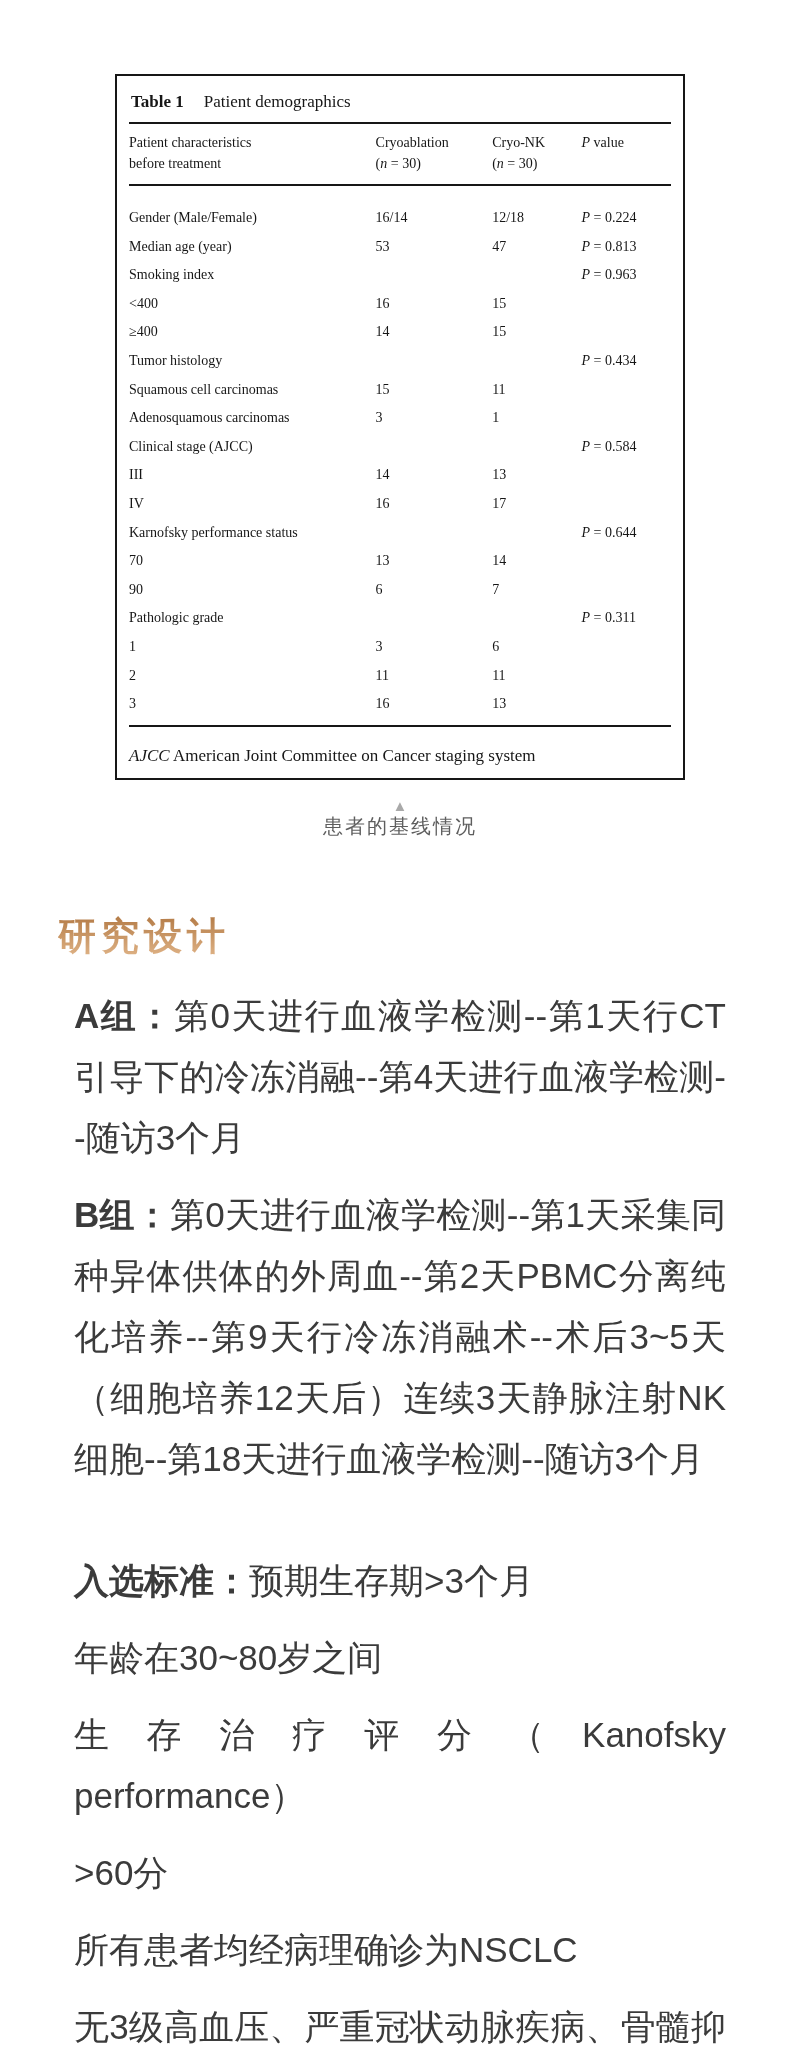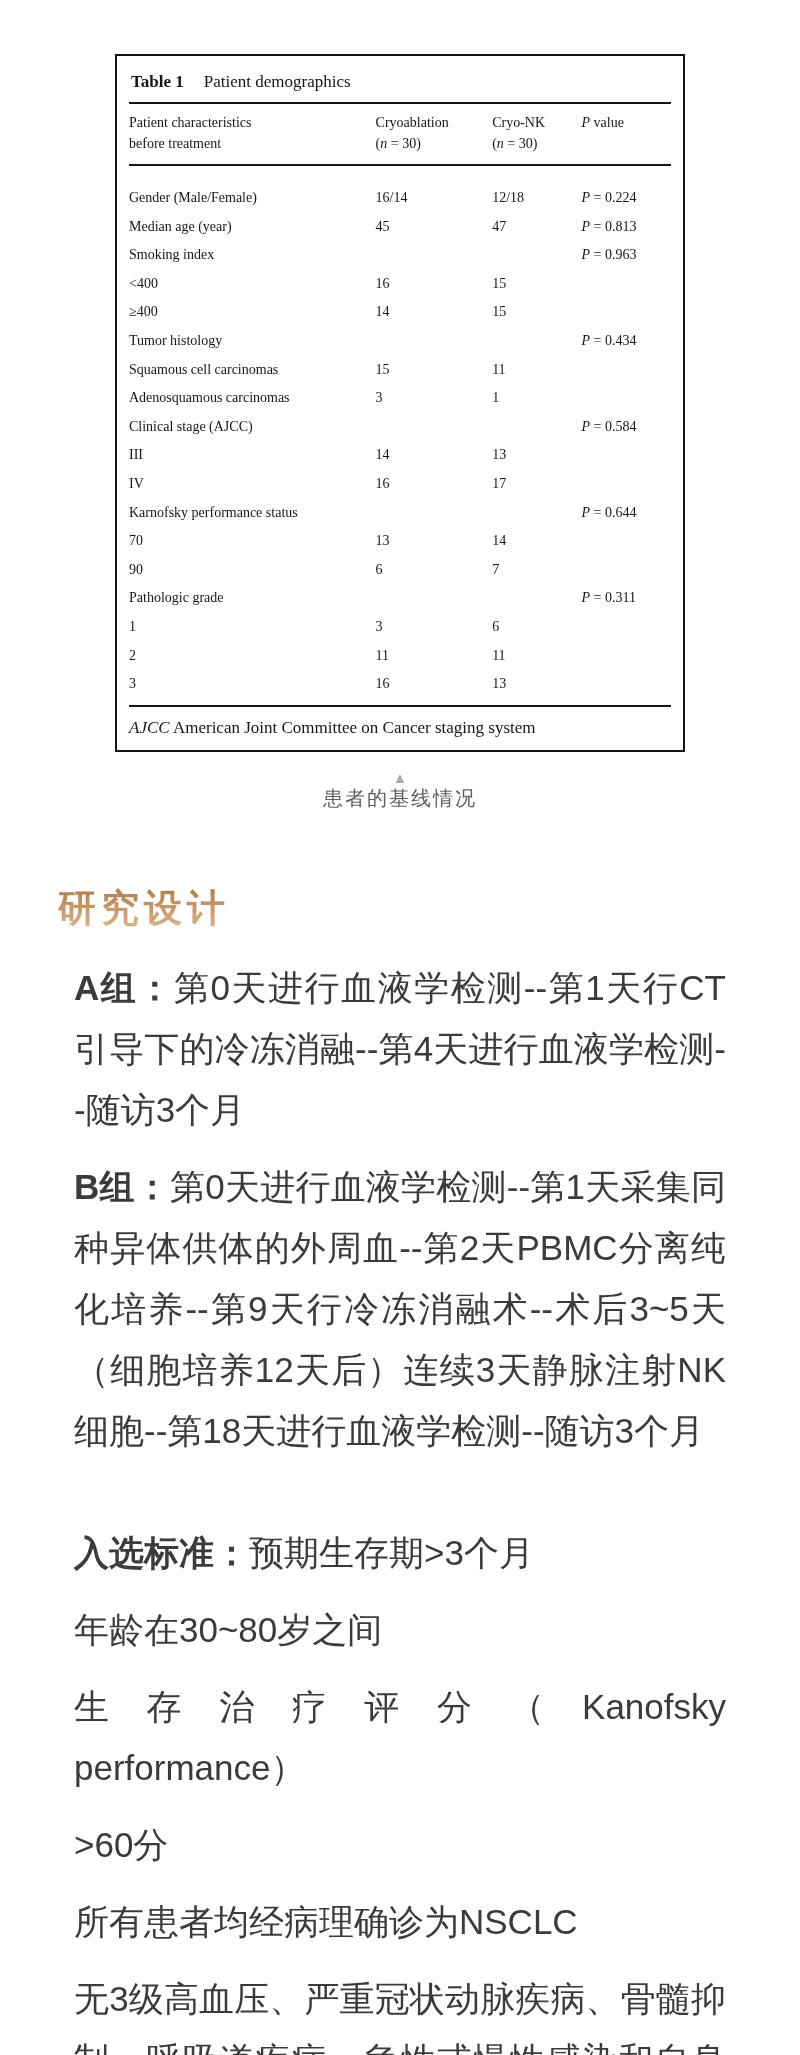--- a/index.html
+++ b/index.html
@@ -13,21 +13,21 @@
   }
   *{box-sizing:border-box;margin:0;padding:0;}
   html,body{background:var(--page-bg);}
   body{
     width:800px;height:2055px;overflow:hidden;
     font-family:"Liberation Sans","DejaVu Sans",sans-serif;
     color:var(--body-text);
   }
   
   .figure{
-    width:570px;margin:54px auto 0;
+    width:570px;margin:74px auto 0;
     border:2px solid var(--table-ink);
     padding:8px 12px 12px;
     font-family:"Liberation Serif","DejaVu Serif",serif;
     color:var(--table-ink);
   }
   .figure-title{font-size:17px;padding:8px 2px 10px;}
   .figure-title .t-label{font-weight:bold;margin-right:20px;}
   .demo-table{width:100%;border-collapse:collapse;table-layout:fixed;font-size:14px;}
   .demo-table thead td{
     border-top:2px solid var(--table-ink);
@@ -35,21 +35,21 @@
     padding:8px 0 10px;line-height:21px;vertical-align:top;
   }
   .demo-table tbody td{
     height:28.6px;line-height:28.6px;padding:0;
     white-space:nowrap;overflow:visible;
   }
   .demo-table tbody tr:first-child td{padding-top:18px;}
   .it{font-style:italic;}
   .footnote{
     border-top:2px solid var(--table-ink);
-    margin-top:6px;padding-top:10px;font-size:17px;line-height:21px;
+    margin-top:6px;padding-top:18px;font-size:17px;line-height:21px;
   }
   
   .caption-wrap{text-align:center;margin-top:18px;}
   .tri{font-size:15px;line-height:15px;color:var(--triangle);}
   .caption{
     margin-top:0;font-size:20px;letter-spacing:2px;
     color:var(--caption-text);
   }
   
   .section-heading{
@@ -111,21 +111,21 @@
     </thead>
     <tbody>
         <tr>
           <td>Gender (Male/Female)</td>
           <td>16/14</td>
           <td>12/18</td>
           <td><span class="it">P</span> = 0.224</td>
         </tr>
         <tr>
           <td>Median age (year)</td>
-          <td>45</td>
+          <td>53</td>
           <td>47</td>
           <td><span class="it">P</span> = 0.813</td>
         </tr>
         <tr>
           <td>Smoking index</td>
           <td></td>
           <td></td>
           <td><span class="it">P</span> = 0.963</td>
         </tr>
         <tr>

